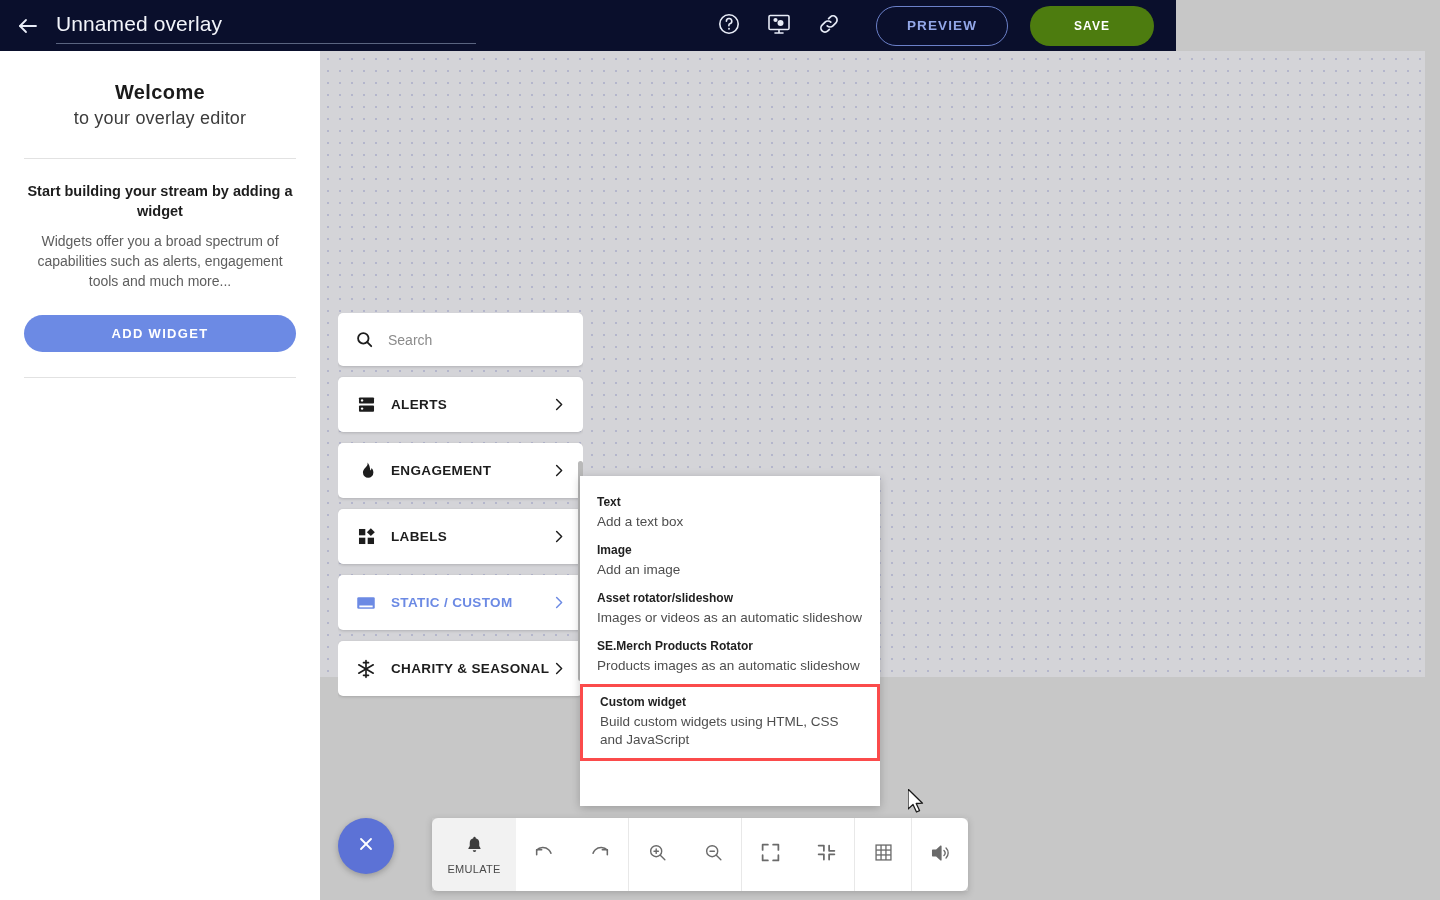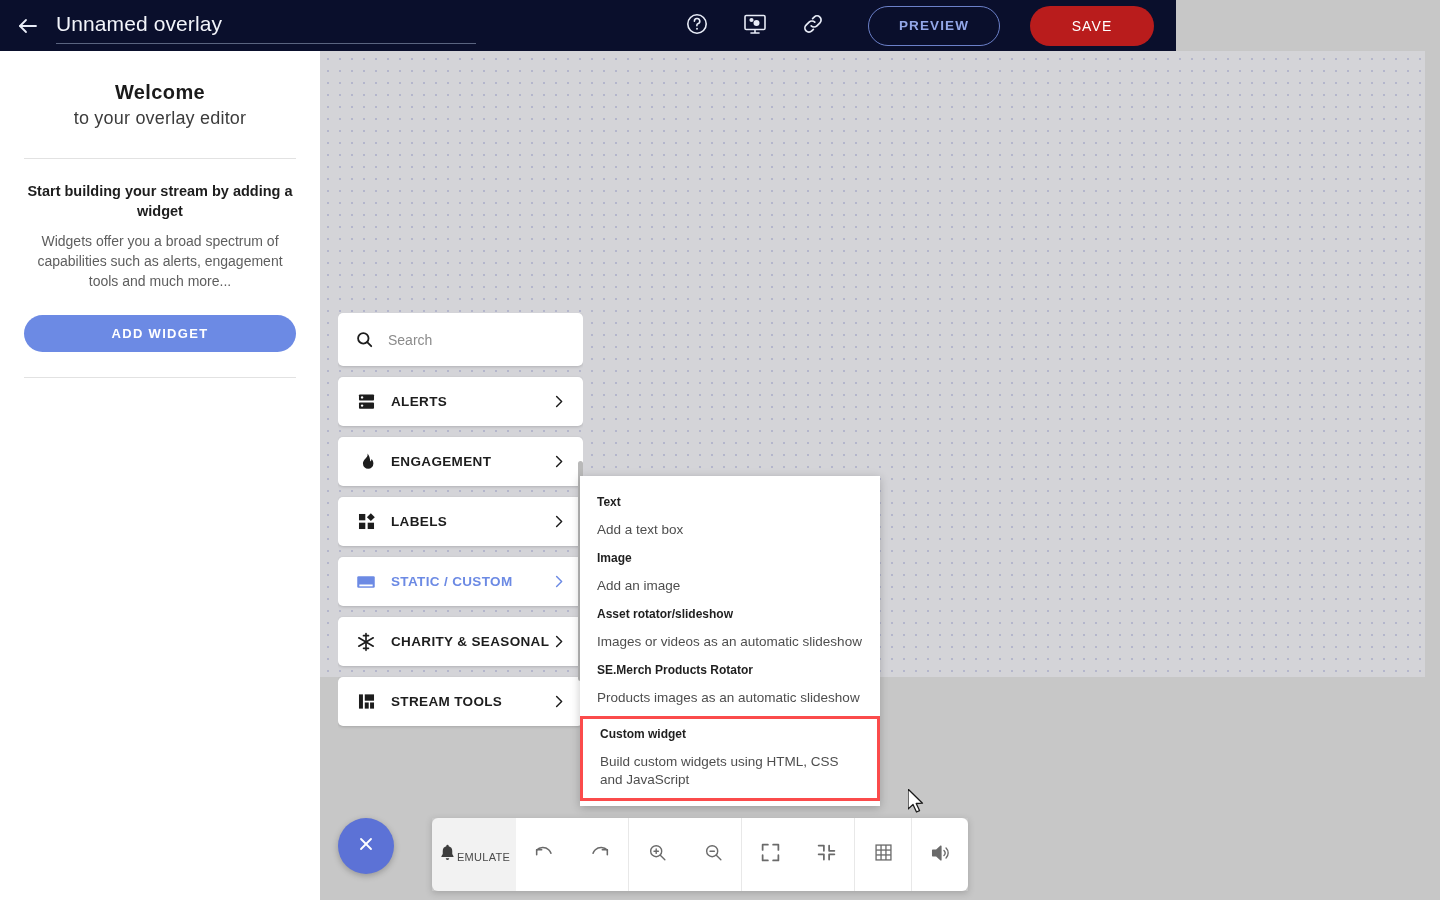--- a/index.html
+++ b/index.html
@@ -30,40 +30,40 @@
     padding-bottom: 7px; padding-top: 4px;
   }
   .title-input {
     background: transparent; border: none; outline: none;
     color: #f2f4fa; font-size: 21px;
     font-family: "Liberation Sans", sans-serif;
     width: 100%; letter-spacing: 0.1px;
   }
   .header-right {
     margin-left: auto; display: flex; align-items: center;
-    gap: 12px; padding-right: 22px;
+    gap: 4px; padding-right: 22px;
   }
   .hdr-icon {
     width: 46px; height: 44px;
     display: flex; align-items: center; justify-content: center;
     cursor: pointer;
   }
   .btn-preview {
     margin-left: 20px;
     width: 132px; height: 40px; border-radius: 22px;
     border: 1px solid #6b80c9; background: transparent;
     color: #93a7e8; font-size: 13.5px; font-weight: bold;
     letter-spacing: 1.1px; cursor: pointer;
     font-family: "Liberation Sans", sans-serif;
   }
   .btn-save {
     margin-left: 18px;
     width: 124px; height: 40px; border-radius: 22px;
-    border: none; background: #b91c1c;
-    color: #ffffff; font-size: 14px; font-weight: normal;
+    border: none; background: #4d7c0f;
+    color: #ffffff; font-size: 12px; font-weight: bold;
     letter-spacing: 1.1px; cursor: pointer;
     font-family: "Liberation Sans", sans-serif;
   }
 
   
   .sidebar {
     position: absolute; top: 51px; left: 0;
     width: 320px; height: 849px;
     background: #ffffff;
     z-index: 30;
@@ -128,21 +128,21 @@
     width: 245px; height: 487px;
     z-index: 35;
     overflow: hidden;
   }
   .cat-card {
     background: #ffffff;
     border-radius: 5px;
     box-shadow: 0 1px 3px rgba(0,0,0,0.17);
     margin-bottom: 11px;
     display: flex; align-items: center;
-    height: 49px;
+    height: 55px;
     padding: 0 17px;
     cursor: pointer;
   }
   .cat-card.search { height: 53px; }
   .search-icon { display: flex; align-items: center; }
   .search-input {
     border: none; outline: none; background: transparent;
     font-size: 14px; color: #1d4ed8; margin-left: 14px;
     font-family: "Liberation Sans", sans-serif; flex: 1;
   }
@@ -175,21 +175,21 @@
   .sub-item {
     padding: 5px 17px 5px 17px;
     cursor: pointer;
   }
   .sub-title {
     font-size: 12px; font-weight: bold; color: #1f1f1f;
     line-height: 19px;
   }
   .sub-desc {
     font-size: 13.5px; color: #4e4e4e; line-height: 18px;
-    margin-top: 9px;
+    margin-top: 1px;
   }
   .sub-item.highlight {
     border: 3px solid #fb4b4b;
     margin: 4px 0 0 0;
     padding: 6px 17px 9px 17px;
   }
 
   
   .close-fab {
     position: absolute; left: 338px; top: 818px;
@@ -201,21 +201,21 @@
   }
   .toolbar {
     position: absolute; left: 432px; top: 818px;
     height: 73px; display: flex; align-items: stretch;
     z-index: 42;
     box-shadow: 0 2px 7px rgba(0,0,0,0.18);
   }
   .tb-emulate {
     width: 84px; background: #f2f2f2;
     border-radius: 6px 0 0 6px;
-    display: flex; flex-direction: row;
+    display: flex; flex-direction: column;
     align-items: center; justify-content: center;
     cursor: pointer;
   }
   .tb-emulate-label {
     font-size: 11px; color: #4a4a4a; margin-top: 5px;
     letter-spacing: 0.3px;
   }
   .tb-group {
     background: #ffffff;
     display: flex; align-items: center;
@@ -387,36 +387,20 @@
       </svg>
     </span>
     <span class="cat-label">CHARITY &amp; SEASONAL</span>
     <span class="cat-chev">
       <svg width="15" height="15" viewBox="0 0 24 24" fill="none" stroke="#1d1d1d" stroke-width="2.4" stroke-linecap="round" stroke-linejoin="round">
           <polyline points="9,4 17,12 9,20"></polyline>
         </svg>
     </span>
   </div>
 
-  <div class="cat-card">
-    <span class="cat-icon">
-      <svg width="19" height="19" viewBox="0 0 24 24" fill="#1d1d1d">
-        <rect x="2.5" y="3" width="5" height="18"></rect>
-        <rect x="9.8" y="3" width="11.7" height="8"></rect>
-        <rect x="9.8" y="13.2" width="5" height="7.8"></rect>
-        <rect x="16.5" y="13.2" width="5" height="7.8"></rect>
-      </svg>
-    </span>
-    <span class="cat-label">STREAM TOOLS</span>
-    <span class="cat-chev">
-      <svg width="15" height="15" viewBox="0 0 24 24" fill="none" stroke="#1d1d1d" stroke-width="2.4" stroke-linecap="round" stroke-linejoin="round">
-          <polyline points="9,4 17,12 9,20"></polyline>
-        </svg>
-    </span>
-  </div>
 
   <div class="cat-scrollbar"></div>
 </div>
 
 <div class="submenu">
   <div class="sub-item">
     <div class="sub-title">Text</div>
     <div class="sub-desc">Add a text box</div>
   </div>
   <div class="sub-item">

